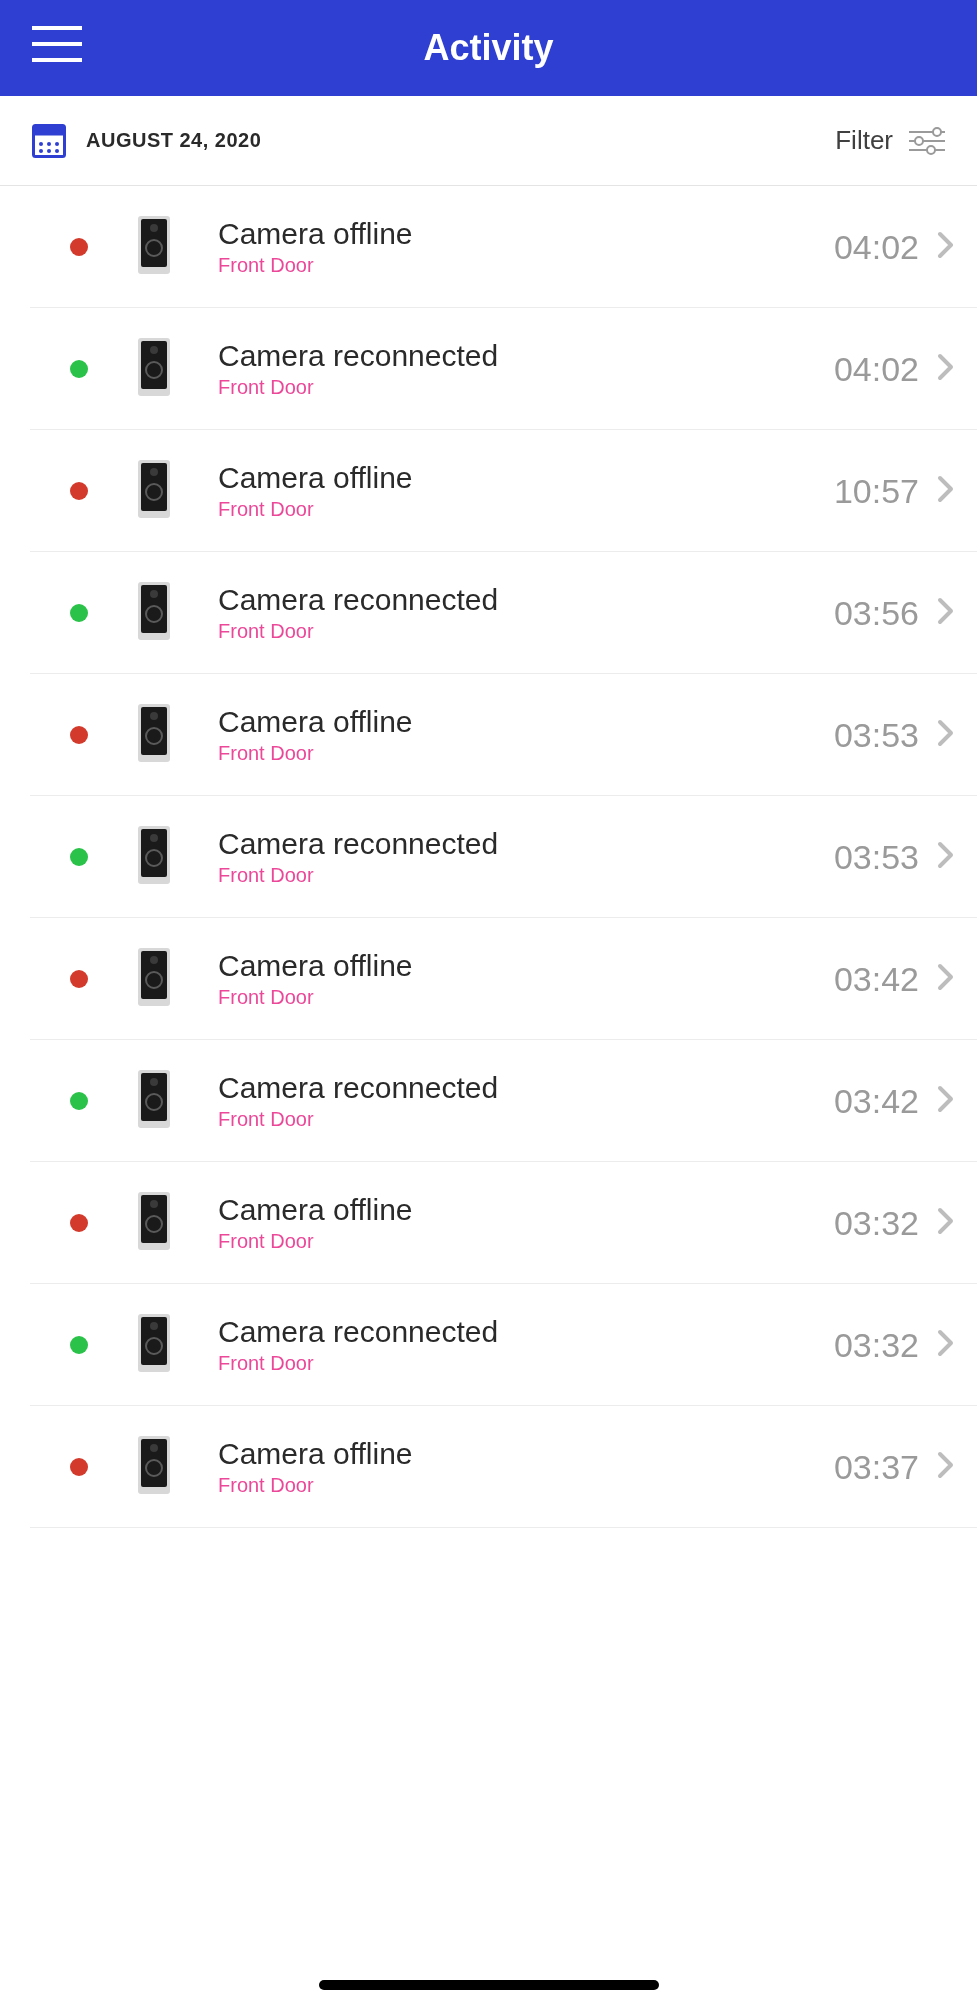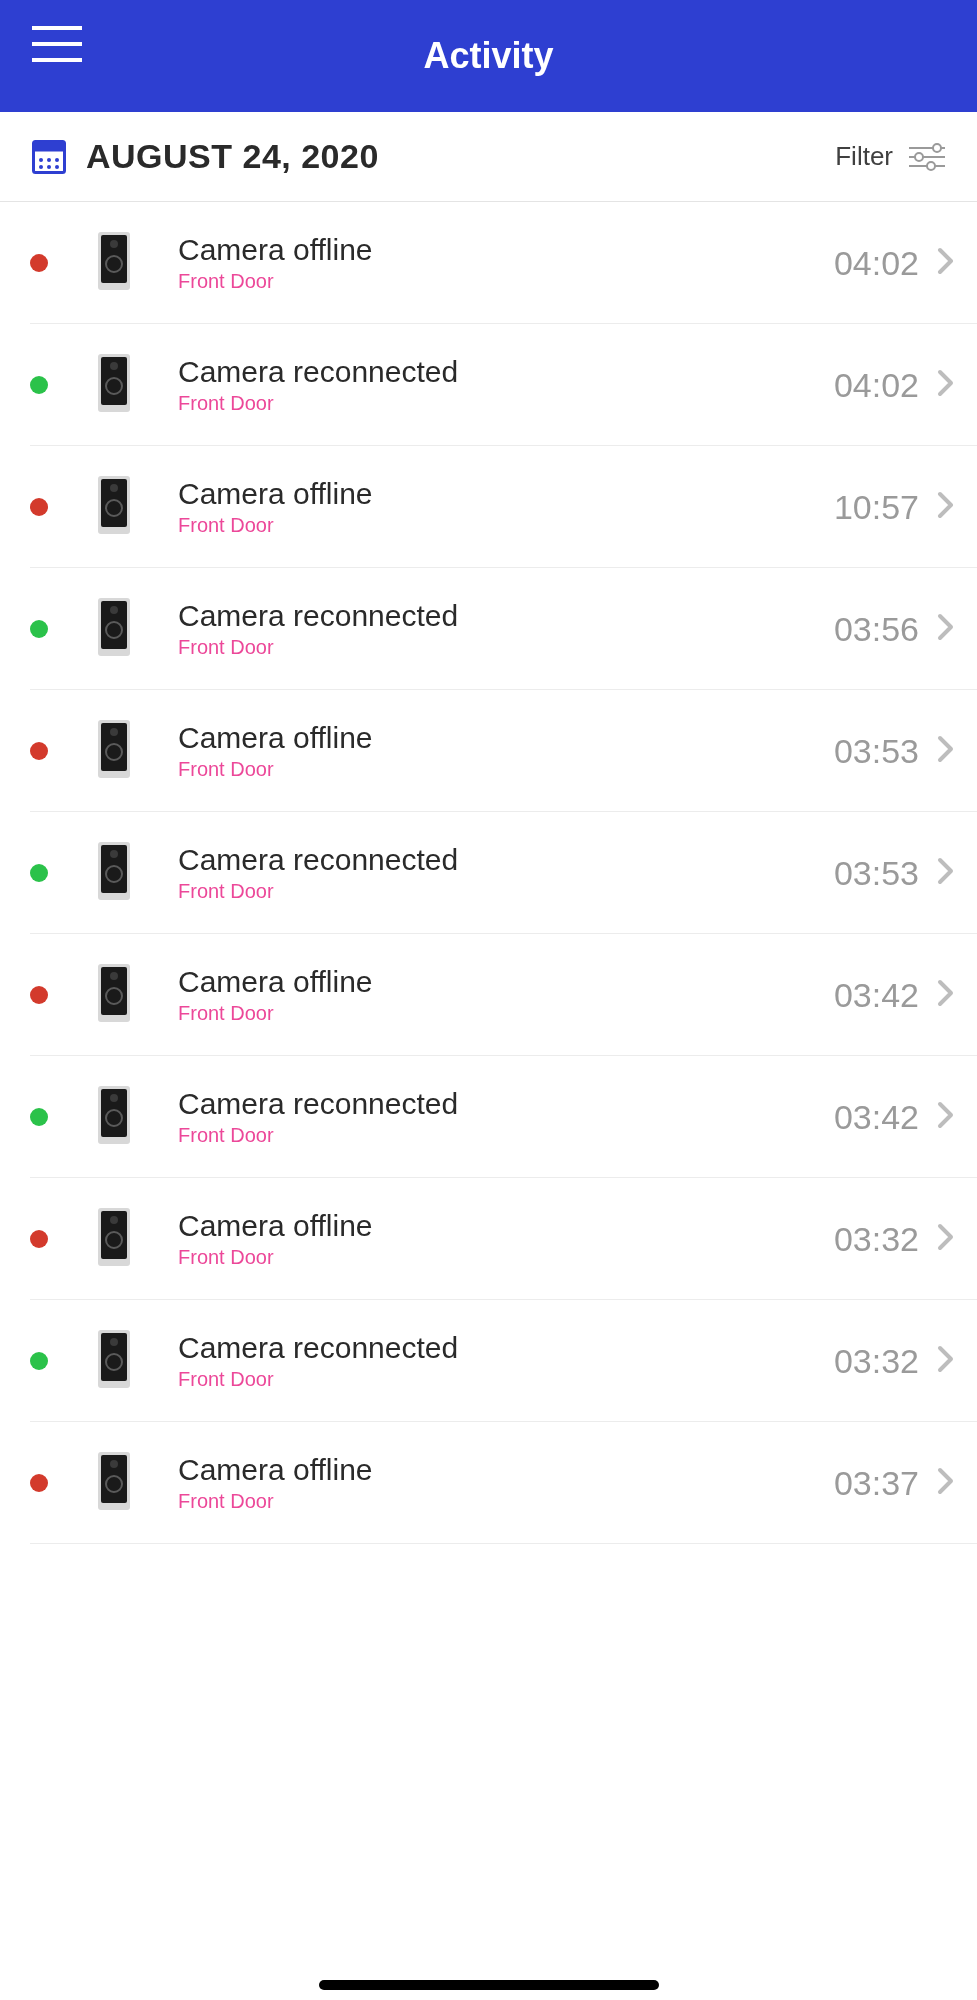--- a/index.html
+++ b/index.html
@@ -1,19 +1,19 @@
 <!DOCTYPE html>
 <html><head>
 <meta charset="utf-8">
 <style>
   * { box-sizing: border-box; margin: 0; padding: 0; }
   html, body { width: 977px; height: 2000px; font-family: -apple-system, "Helvetica Neue", Arial, sans-serif; background: #fff; }
   .header {
     background: #2e3fd1;
-    height: 112px;
+    height: 96px;
     display: flex;
     align-items: center;
     position: relative;
   }
   .hamburger {
     position: absolute;
     left: 32px;
     top: 26px;
     width: 50px;
     height: 36px;
@@ -41,21 +41,21 @@
     align-items: center;
     padding: 0 32px;
     border-bottom: 1px solid #e4e4e4;
   }
   .calendar-icon {
     width: 34px;
     height: 34px;
     margin-right: 20px;
   }
   .date-label {
-    font-size: 34px;
+    font-size: 20px;
     font-weight: 700;
     color: #2a2a2a;
     letter-spacing: 0.5px;
   }
   .spacer { flex: 1; }
   .filter-label {
     font-size: 26px;
     color: #404040;
     margin-right: 16px;
   }
@@ -89,20 +89,21 @@
     height: 10px;
     border-radius: 6px;
     background: #000;
   }
   .row-outer {
     display: flex;
     align-items: center;
     height: 122px;
     border-bottom: 1px solid #ececec;
     cursor: pointer;
+    padding-left: 40px;
   }
   .row-outer .left-pad {
     width: 30px;
     flex-shrink: 0;
   }
   .row-inner {
     flex: 1;
     display: flex;
     align-items: center;
     padding-right: 22px;

